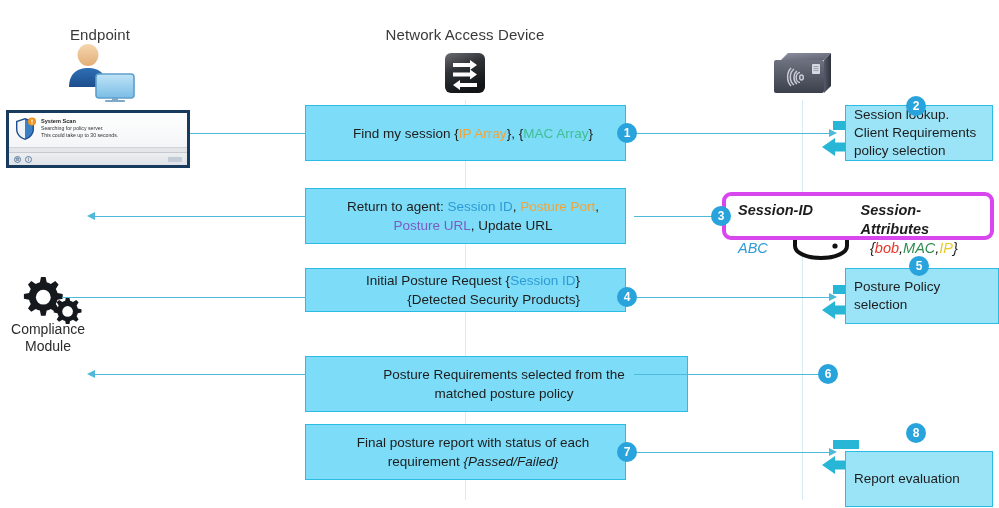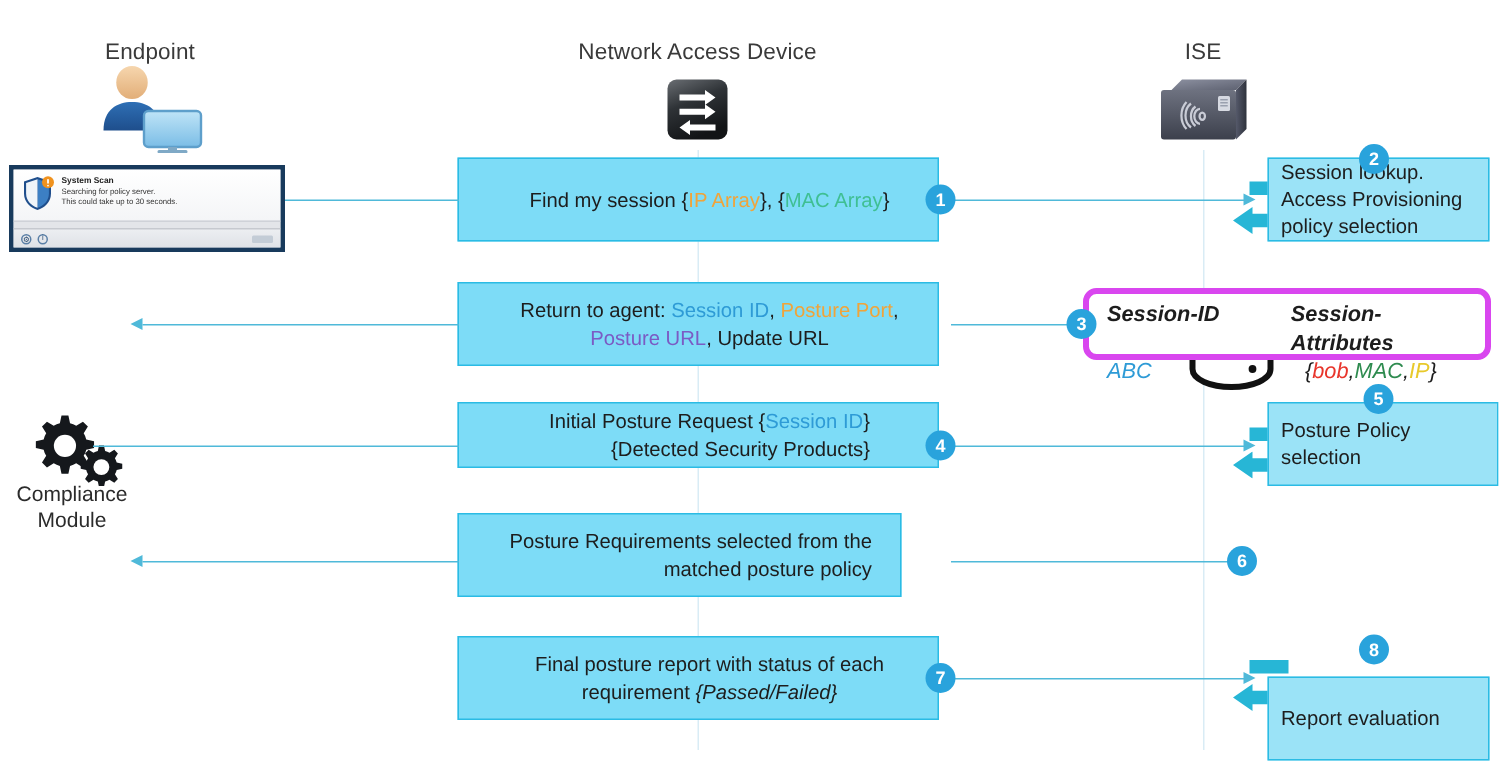--- a/index.html
+++ b/index.html
@@ -182,21 +182,20 @@
   
   .nad-icon { position: absolute; }
 </style>
 </head>
 <body>
 
 <div id="stage">
 
   <div class="col-title" style="left:40px; top:26px; width:120px;">Endpoint</div>
   <div class="col-title" style="left:355px; top:26px; width:220px;">Network Access Device</div>
-  <div class="col-title" style="left:742px; top:26px; width:120px;">ISE</div>
 
   <div class="lifeline" style="left:465px; top:100px; height:400px;"></div>
   <div class="lifeline" style="left:802px; top:100px; height:400px;"></div>
 
   <div class="person" style="left:62px; top:44px;">
     <svg width="78" height="58" viewBox="0 0 78 58">
       <defs>
         <linearGradient id="headg" x1="0" y1="0" x2="0" y2="1">
           <stop offset="0%" stop-color="#F6D6AE"></stop>
             <stop offset="100%" stop-color="#E2AE78"></stop>
@@ -320,21 +319,21 @@
   <div class="fat-stub" style="left:833px; top:121px; width:26px;"></div>
   <div class="fat-arrow-wrap" style="left:822px; top:138px;">
     <svg width="40" height="18" viewBox="0 0 40 18">
       <path d="M40 4.5 H13 V0 L0 9 L13 18 V13.5 H40 Z" fill="#27B6D6"></path>
     </svg>
   </div>
 
   <div class="ise-box" style="left:845px; top:105px; width:148px; height:56px;">
     <div>
       <div>Session lookup.</div>
-      <div>Access Provisioning</div>
+      <div>Client Requirements</div>
       <div>policy selection</div>
     </div>
   </div>
   <div class="badge" style="left:906px; top:96px;">2</div>
 
   <div class="msgbox" style="left:305px; top:188px; width:321px; height:56px;">
     <span class="t">
       <span class="c-dark">Return to agent: </span><span class="c-blue">Session ID</span><span class="c-dark">, </span><span class="c-orange">Posture Port</span><span class="c-dark">,</span><br>
       <span class="c-purple">Posture URL</span><span class="c-dark">, Update URL</span>
     </span>
@@ -381,21 +380,21 @@
   </div>
 
   <div class="ise-box" style="left:845px; top:268px; width:154px; height:56px;">
     <div>
       <div>Posture Policy</div>
       <div>selection</div>
     </div>
   </div>
   <div class="badge" style="left:909px; top:256px;">5</div>
 
-  <div class="msgbox" style="left:305px; top:342px; width:296px; height:56px;text-align:right;">
+  <div class="msgbox" style="left:305px; top:356px; width:383px; height:56px;">
     <span class="t">
       <span class="c-dark">Posture Requirements selected from the</span><br>
       <span class="c-dark">matched posture policy</span>
     </span>
   </div>
   <div class="badge" style="left:818px; top:364px;">6</div>
   <div class="conn" style="left:95px; top:374px; width:211px;"></div>
   <div class="arrow-l" style="left:87px; top:369.5px;"></div>
   <div class="conn" style="left:634px; top:374px; width:186px;"></div>
 

